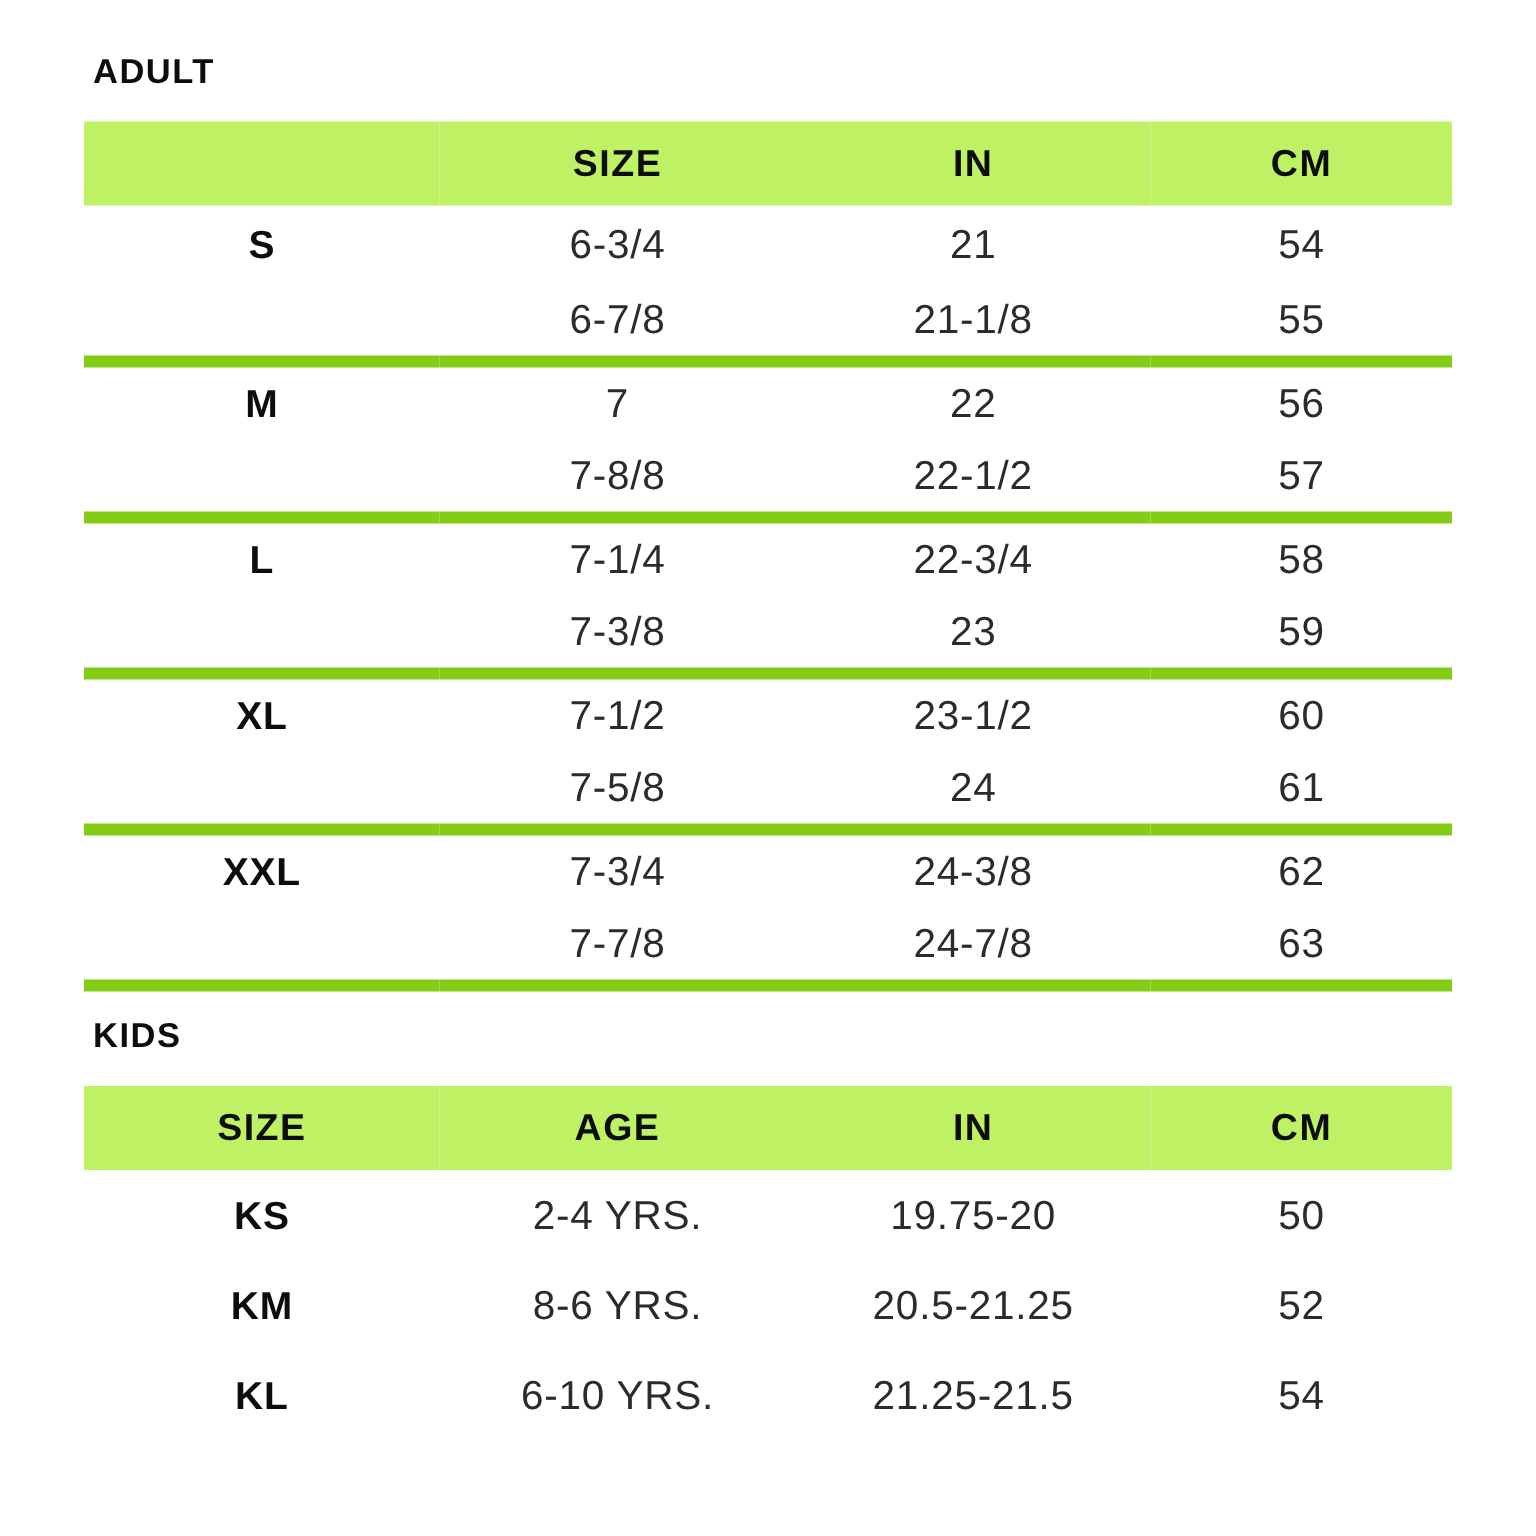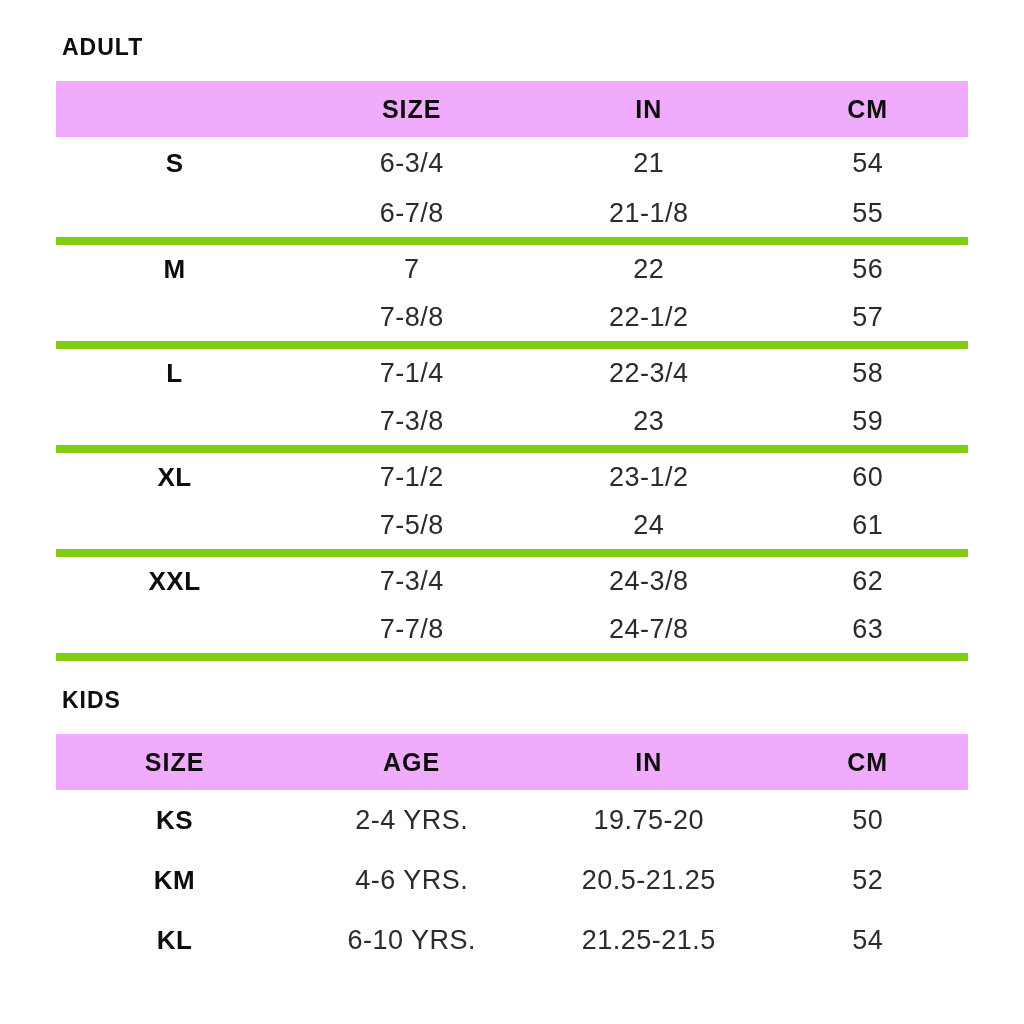--- a/index.html
+++ b/index.html
@@ -14,32 +14,32 @@
   .page {
     padding: 34px 56px 0 56px;
   }
   .section-title {
     font-size: 23px;
     font-weight: 800;
     letter-spacing: 1px;
     color: #0d0d0d;
     margin: 0 0 20px 6px;
   }
-  .kids-block { margin-top: 26px; }
+  .kids-block { margin-top: 16px; }
   table {
     width: 100%;
     border-collapse: collapse;
     table-layout: fixed;
   }
   col.c1 { width: 26%; }
   col.c2 { width: 26%; }
   col.c3 { width: 26%; }
   col.c4 { width: 22%; }
   thead th {
-    background: #f0abfc;
+    background: #bef264;
     height: 56px;
     font-size: 25px;
     font-weight: 800;
     letter-spacing: 1px;
     text-align: center;
     vertical-align: middle;
     color: #0d0d0d;
   }
   tbody td {
     height: 52px;
@@ -165,21 +165,21 @@
       </thead>
       <tbody id="kids-body">
           <tr>
             <td class="row-label">KS</td>
             <td>2-4 YRS.</td>
             <td>19.75-20</td>
             <td>50</td>
           </tr>
           <tr>
             <td class="row-label">KM</td>
-            <td>4-6 YRS.</td>
+            <td>8-6 YRS.</td>
             <td>20.5-21.25</td>
             <td>52</td>
           </tr>
           <tr>
             <td class="row-label">KL</td>
             <td>6-10 YRS.</td>
             <td>21.25-21.5</td>
             <td>54</td>
           </tr>
         </tbody>

